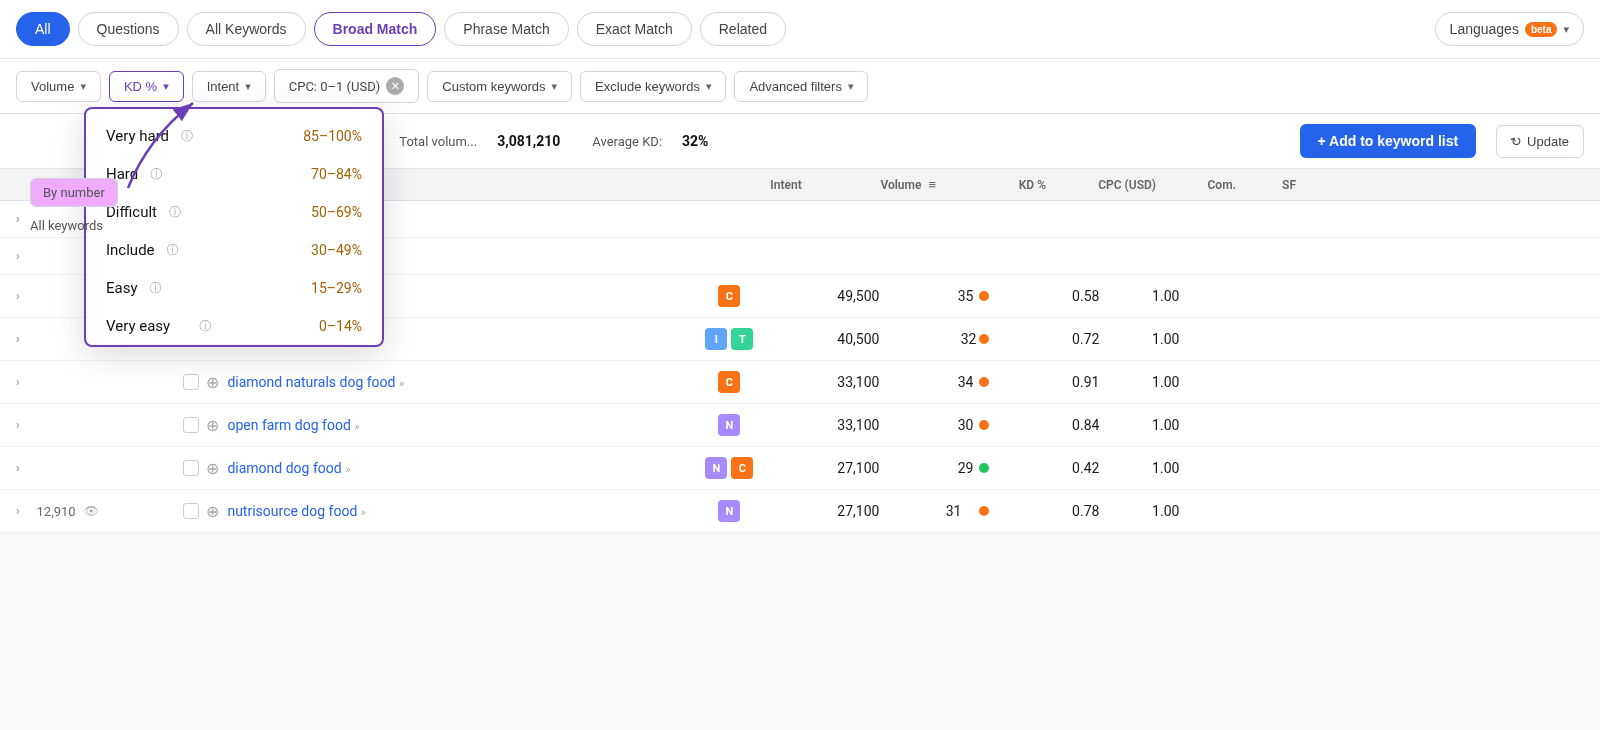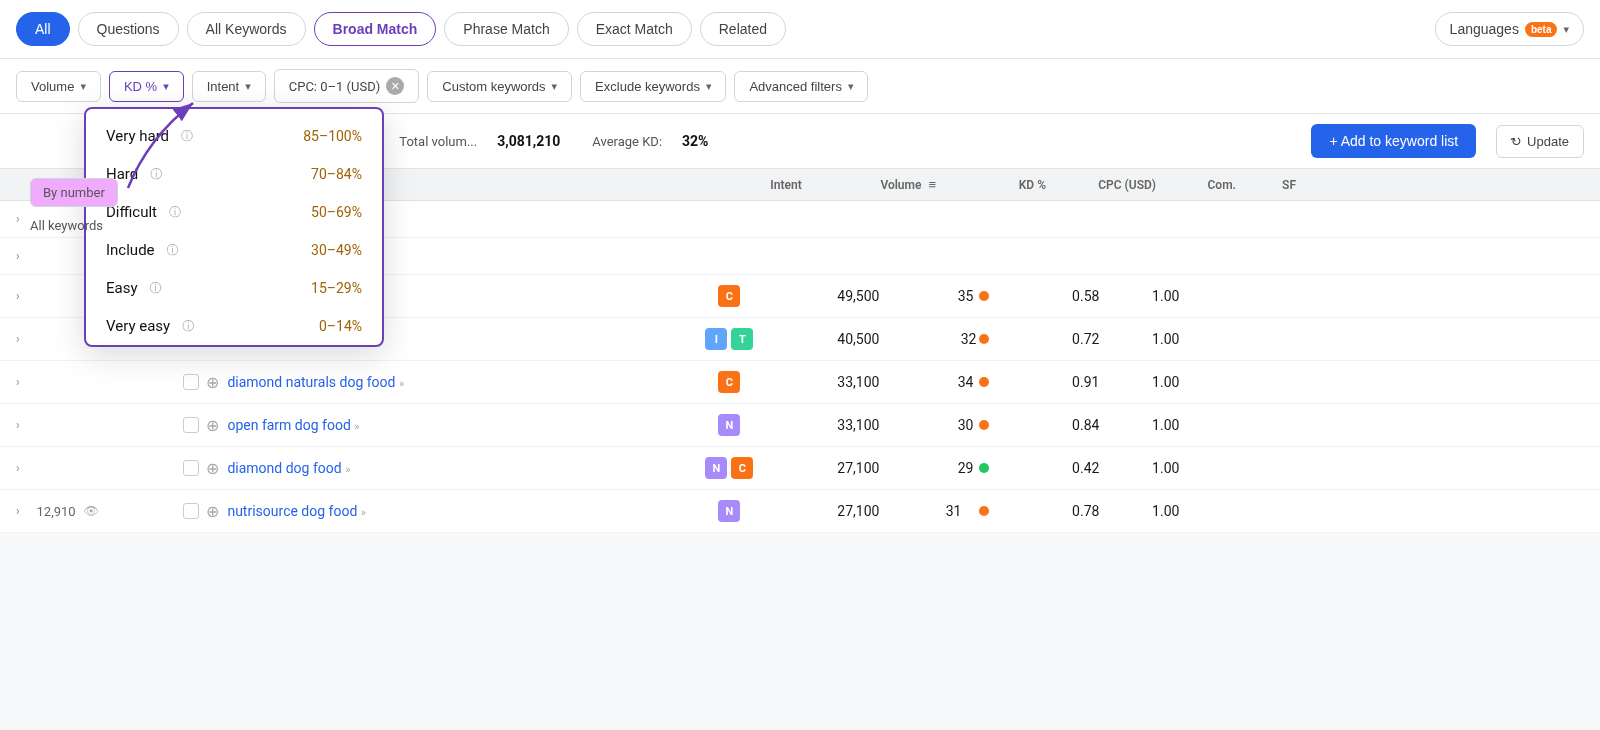--- a/index.html
+++ b/index.html
@@ -125,21 +125,21 @@
     .stats-bar .stat-label { color: #555; font-size: 13px; }
     .stats-bar .stat-val { font-weight: 700; color: #111; }
     .stats-spacer { flex: 1; }
     .add-keyword-btn {
       background: #2563eb;
       color: #fff;
       border: none;
       border-radius: 6px;
       padding: 9px 18px;
       font-size: 14px;
-      font-weight: 400;
+      font-weight: 700;
       cursor: pointer;
       display: flex;
       align-items: center;
       gap: 6px;
     }
     .update-btn {
       background: #fff;
       border: 1.5px solid #d0d5dd;
       border-radius: 6px;
       padding: 8px 14px;
@@ -374,21 +374,21 @@
         <span class="option-range">30–49%</span>
       </div>
       <div class="kd-option">
         <span style="display:flex;align-items:center;gap:6px;">
           <span class="option-label">Easy</span>
           <span class="option-info">ⓘ</span>
         </span>
         <span class="option-range">15–29%</span>
       </div>
       <div class="kd-option">
-        <span style="display:flex;align-items:center;gap:6px;">
+        <span style="display:flex;align-items:center;gap:23px;">
           <span class="option-label">Very easy</span>
           <span class="option-info">ⓘ</span>
         </span>
         <span class="option-range">0–14%</span>
       </div>
     </div>
   </div>
 
   <div class="stats-bar">
 

